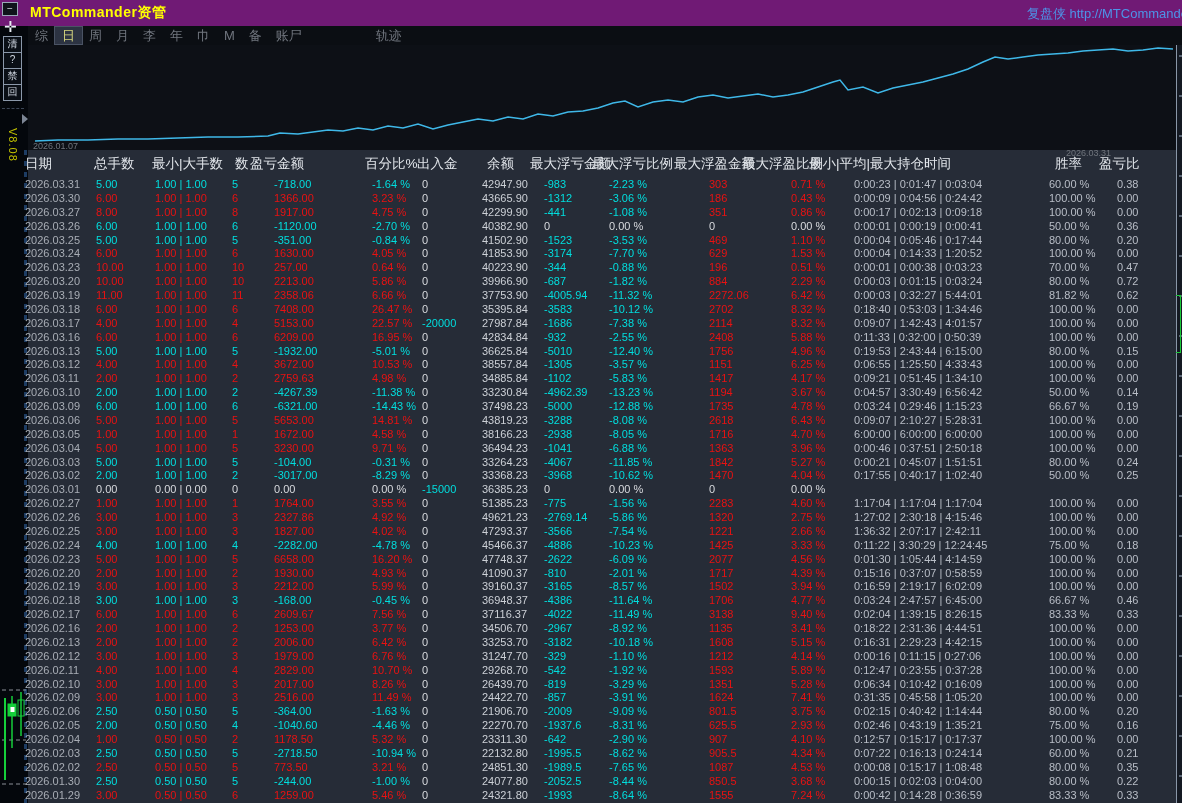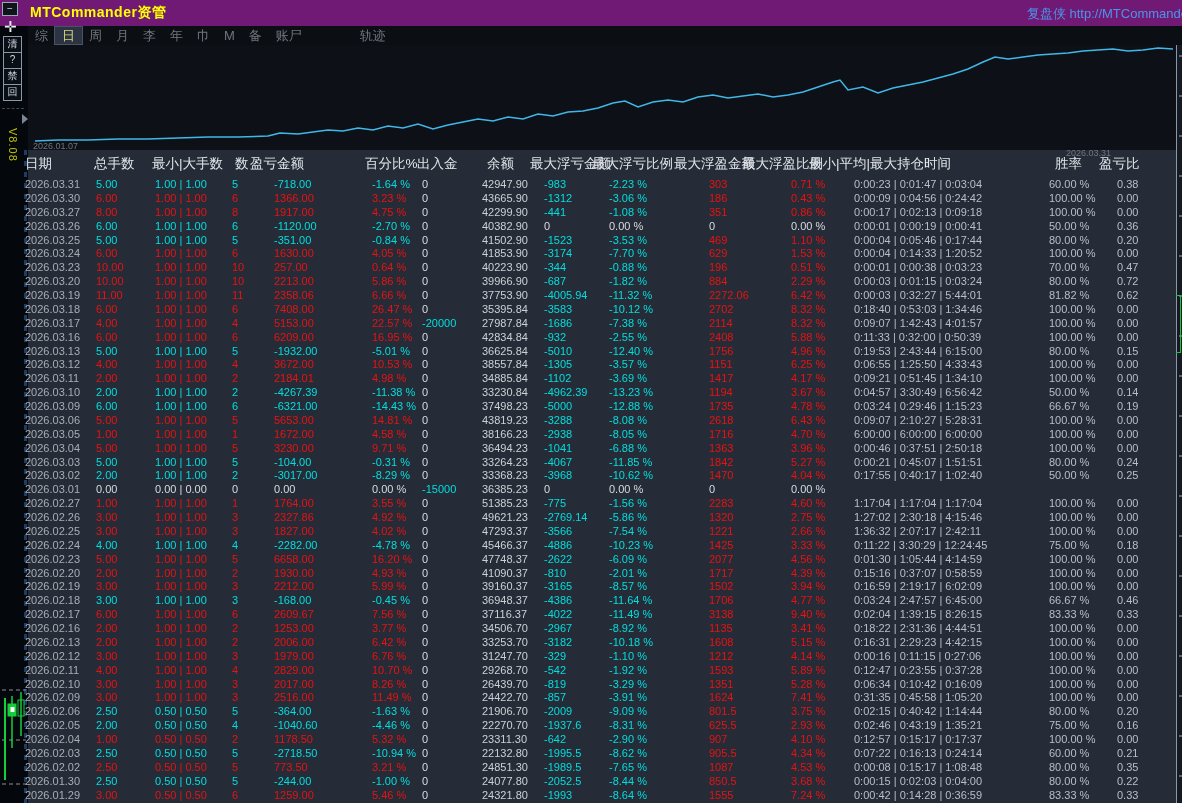--- a/index.html
+++ b/index.html
@@ -11,21 +11,21 @@
   .app-title{position:absolute;left:30px;top:4px;color:#ffff00;font-size:14px;font-weight:bold;letter-spacing:.5px;white-space:nowrap}
   .right-link{position:absolute;right:-6px;top:5px;color:#4d94e8;font-size:13px;white-space:nowrap}
   .minbox{position:absolute;left:2px;top:2px;width:14px;height:12px;border:1px solid #9aa7b8;background:#10141b;
           color:#d3dae4;font-size:10px;line-height:11px;text-align:center;z-index:5}
 
   
   .menubar{position:absolute;left:28px;top:26px;width:1154px;height:19px;background:#0b0e13;
            display:flex;align-items:center;font-size:13px}
   .mi{color:#70757e;padding:0 7px;line-height:17px}
   .mi.sel{background:#2c3342;outline:1px solid #4a5364;color:#d6d67e}
-  .mi.gap{margin-left:44px}
+  .mi.gap{margin-left:60px}
 
   
   .sidebar{position:absolute;left:0;top:0;width:28px;height:803px;background:#04070c}
   .mov{position:absolute;left:4px;top:19px;color:#e8edf4;font-size:15px;line-height:15px}
   .sicon{position:absolute;left:3px;width:17px;height:15px;border:1px solid #8b98aa;background:#0a0f16;
          color:#cdd5df;font-size:10px;text-align:center;line-height:14px}
   .side-sep{position:absolute;left:2px;top:108px;width:22px;border-top:1px dashed #3c4656}
   .vver{position:absolute;left:7px;top:128px;color:#c4c400;font-size:11px;
         writing-mode:vertical-rl;text-orientation:mixed;letter-spacing:1px}
   .side-ticks{position:absolute;left:24px;top:150px;width:3px;height:653px;
@@ -394,26 +394,26 @@
         <div class="cell c11 pos">6.25 %</div>
         <div class="cell c12 c-time">0:06:55 | 1:25:50 | 4:33:43</div>
         <div class="cell c13 c-time">100.00 %</div>
         <div class="cell c14 c-time">0.00</div>
       </div>
       <div class="tr">
         <div class="cell c0 c-date">2026.03.11</div>
         <div class="cell c1 pos">2.00</div>
         <div class="cell c2 pos">1.00 | 1.00</div>
         <div class="cell c3 pos">2</div>
-        <div class="cell c4 pos">2184.01</div>
+        <div class="cell c4 pos">2759.63</div>
         <div class="cell c5 pos">4.98 %</div>
         <div class="cell c6 c-zero">0</div>
         <div class="cell c7 c-bal">34885.84</div>
         <div class="cell c8 neg">-1102</div>
-        <div class="cell c9 neg">-3.69 %</div>
+        <div class="cell c9 neg">-5.83 %</div>
         <div class="cell c10 pos">1417</div>
         <div class="cell c11 pos">4.17 %</div>
         <div class="cell c12 c-time">0:09:21 | 0:51:45 | 1:34:10</div>
         <div class="cell c13 c-time">100.00 %</div>
         <div class="cell c14 c-time">0.00</div>
       </div>
       <div class="tr">
         <div class="cell c0 c-date">2026.03.10</div>
         <div class="cell c1 neg">2.00</div>
         <div class="cell c2 neg">1.00 | 1.00</div>

